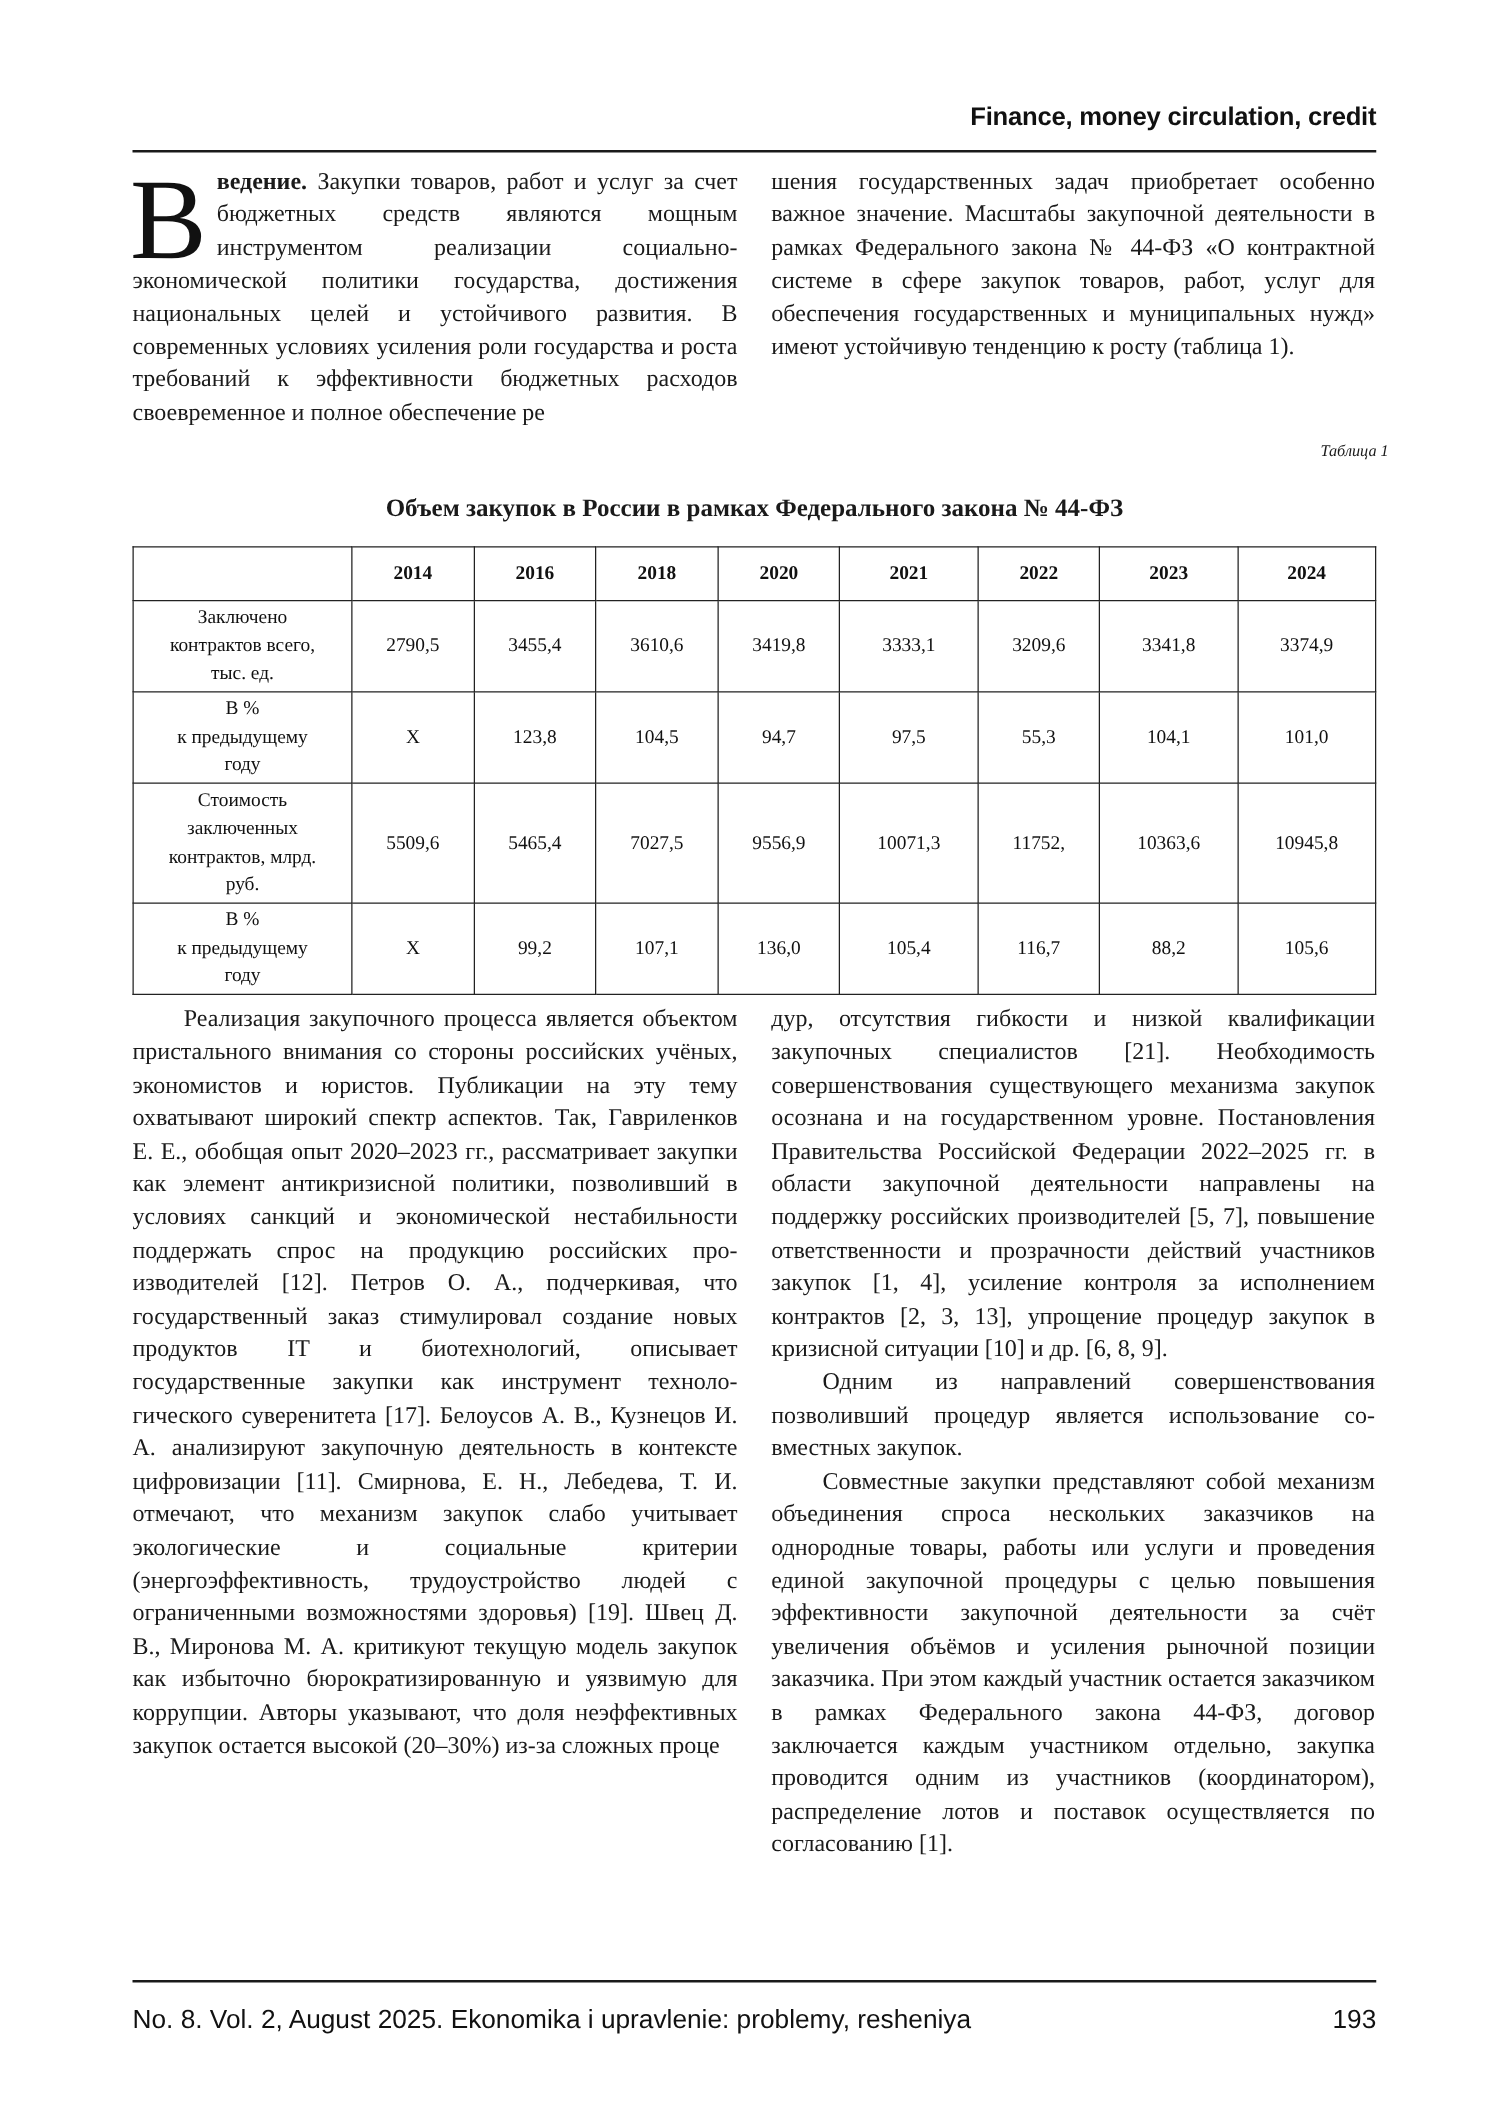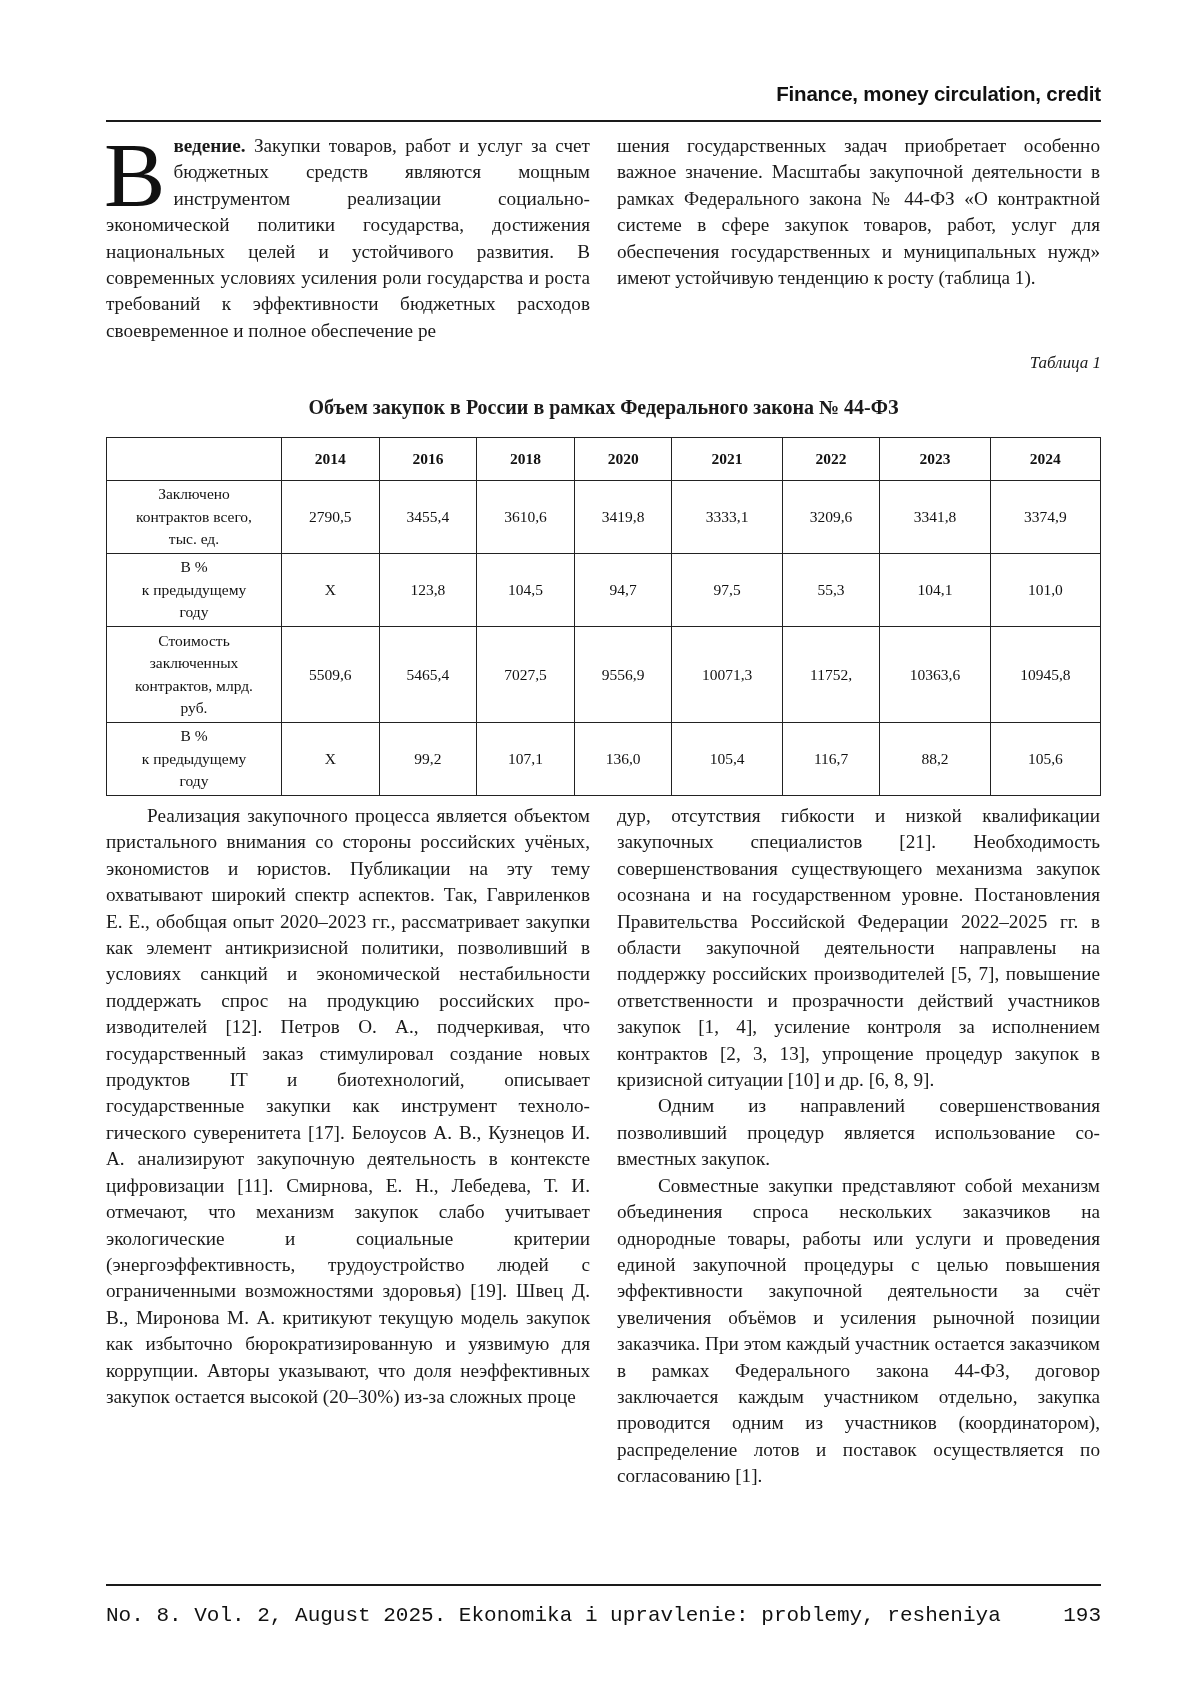--- a/index.html
+++ b/index.html
@@ -28,22 +28,22 @@
     .col-left-top { left: 106px; width: 484px; top: 133px; }
     .col-right-top { left: 617px; width: 483px; top: 133px; }
     .col-left-bottom { left: 106px; width: 484px; top: 803px; }
     .col-right-bottom { left: 617px; width: 483px; top: 803px; }
     .dropcap {
       float: left; font-size: 92px; line-height: 72px;
       margin: 6px 8px 0 -2px; font-weight: normal; color: #111;
     }
     .lead-bold { font-weight: bold; }
     .table-label {
-      position: absolute; right: 99px; top: 353px;
-      font-style: italic; font-size: 17px;
+      position: absolute; right: 89px; top: 353px;
+      font-style: italic; font-size: 13px;
     }
     .table-title {
       position: absolute; left: 106px; right: 99px; top: 396px;
       text-align: center; font-weight: bold; font-size: 20px;
     }
     table.data {
       position: absolute; left: 106px; top: 437px; width: 995px;
       border-collapse: collapse; font-size: 15.5px; color: #111;
     }
     table.data td, table.data th {
@@ -56,21 +56,21 @@
       width: 158px;
       margin-top: 48px;
     }
     .source-note { font-style: italic; }
     .rule-bottom {
       position: absolute; left: 106px; right: 99px; top: 1584px;
       height: 0; border-top: 2.5px solid #1a1a1a;
     }
     .footer {
       position: absolute; left: 106px; right: 99px; top: 1604px;
-      font-family: Liberation Mono, monospace;
+      font-family: Liberation Sans, sans-serif;
       font-size: 21px; color: #111;
       display: flex; justify-content: space-between;
     }
   </style>
 </head>
 <body>
 
 <div class="running-head">Finance, money circulation, credit</div>
 <div class="rule-top"></div>
 

